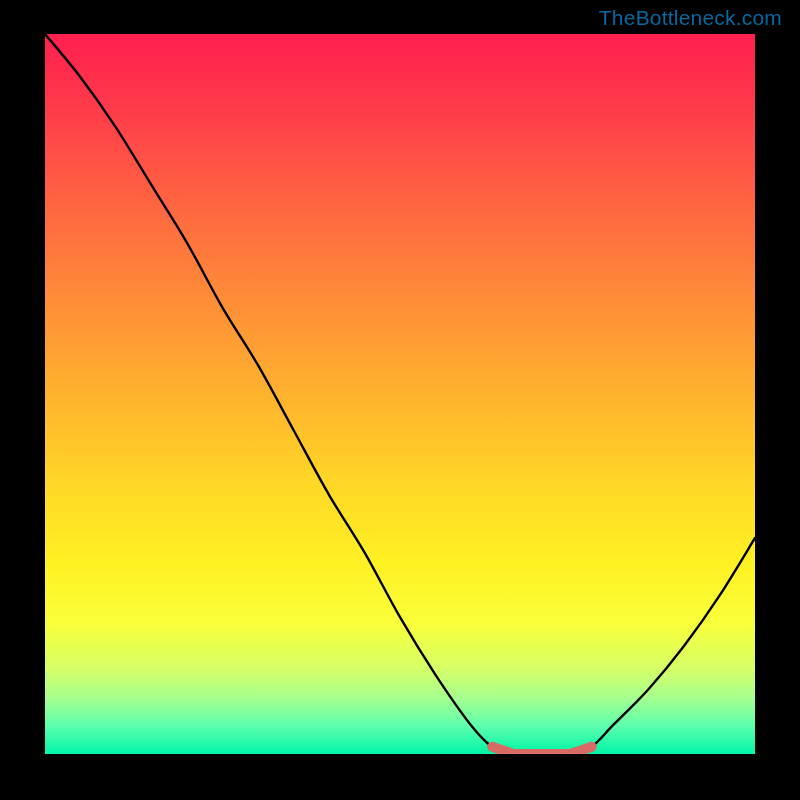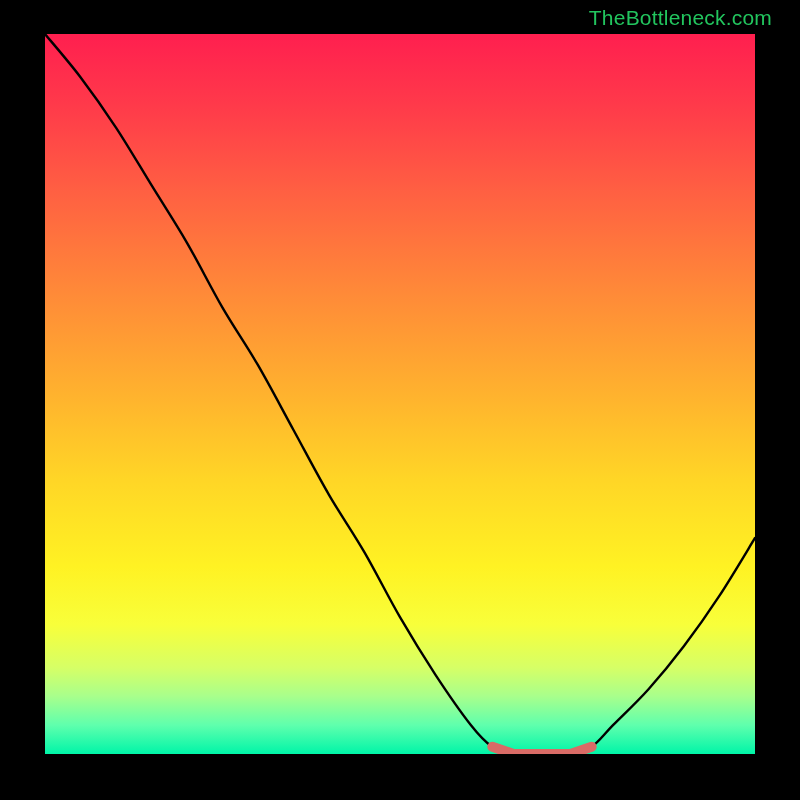--- a/index.html
+++ b/index.html
@@ -6,24 +6,24 @@
   html, body { width: 800px; height: 800px; overflow: hidden; background: #000; }
   .frame {
     position: relative;
     width: 800px;
     height: 800px;
     background: #000;
   }
   .attribution {
     position: absolute;
     top: 6px;
-    right: 28px;
+    right: 18px;
     font-family: Arial, Helvetica, sans-serif;
     font-size: 21px;
-    color: #22c55e;
+    color: #0369a1;
     font-weight: 500;
     letter-spacing: 0.2px;
   }
   .plot-area {
     position: absolute;
     left: 45px;
     top: 34px;
     width: 710px;
     height: 720px;
   }

